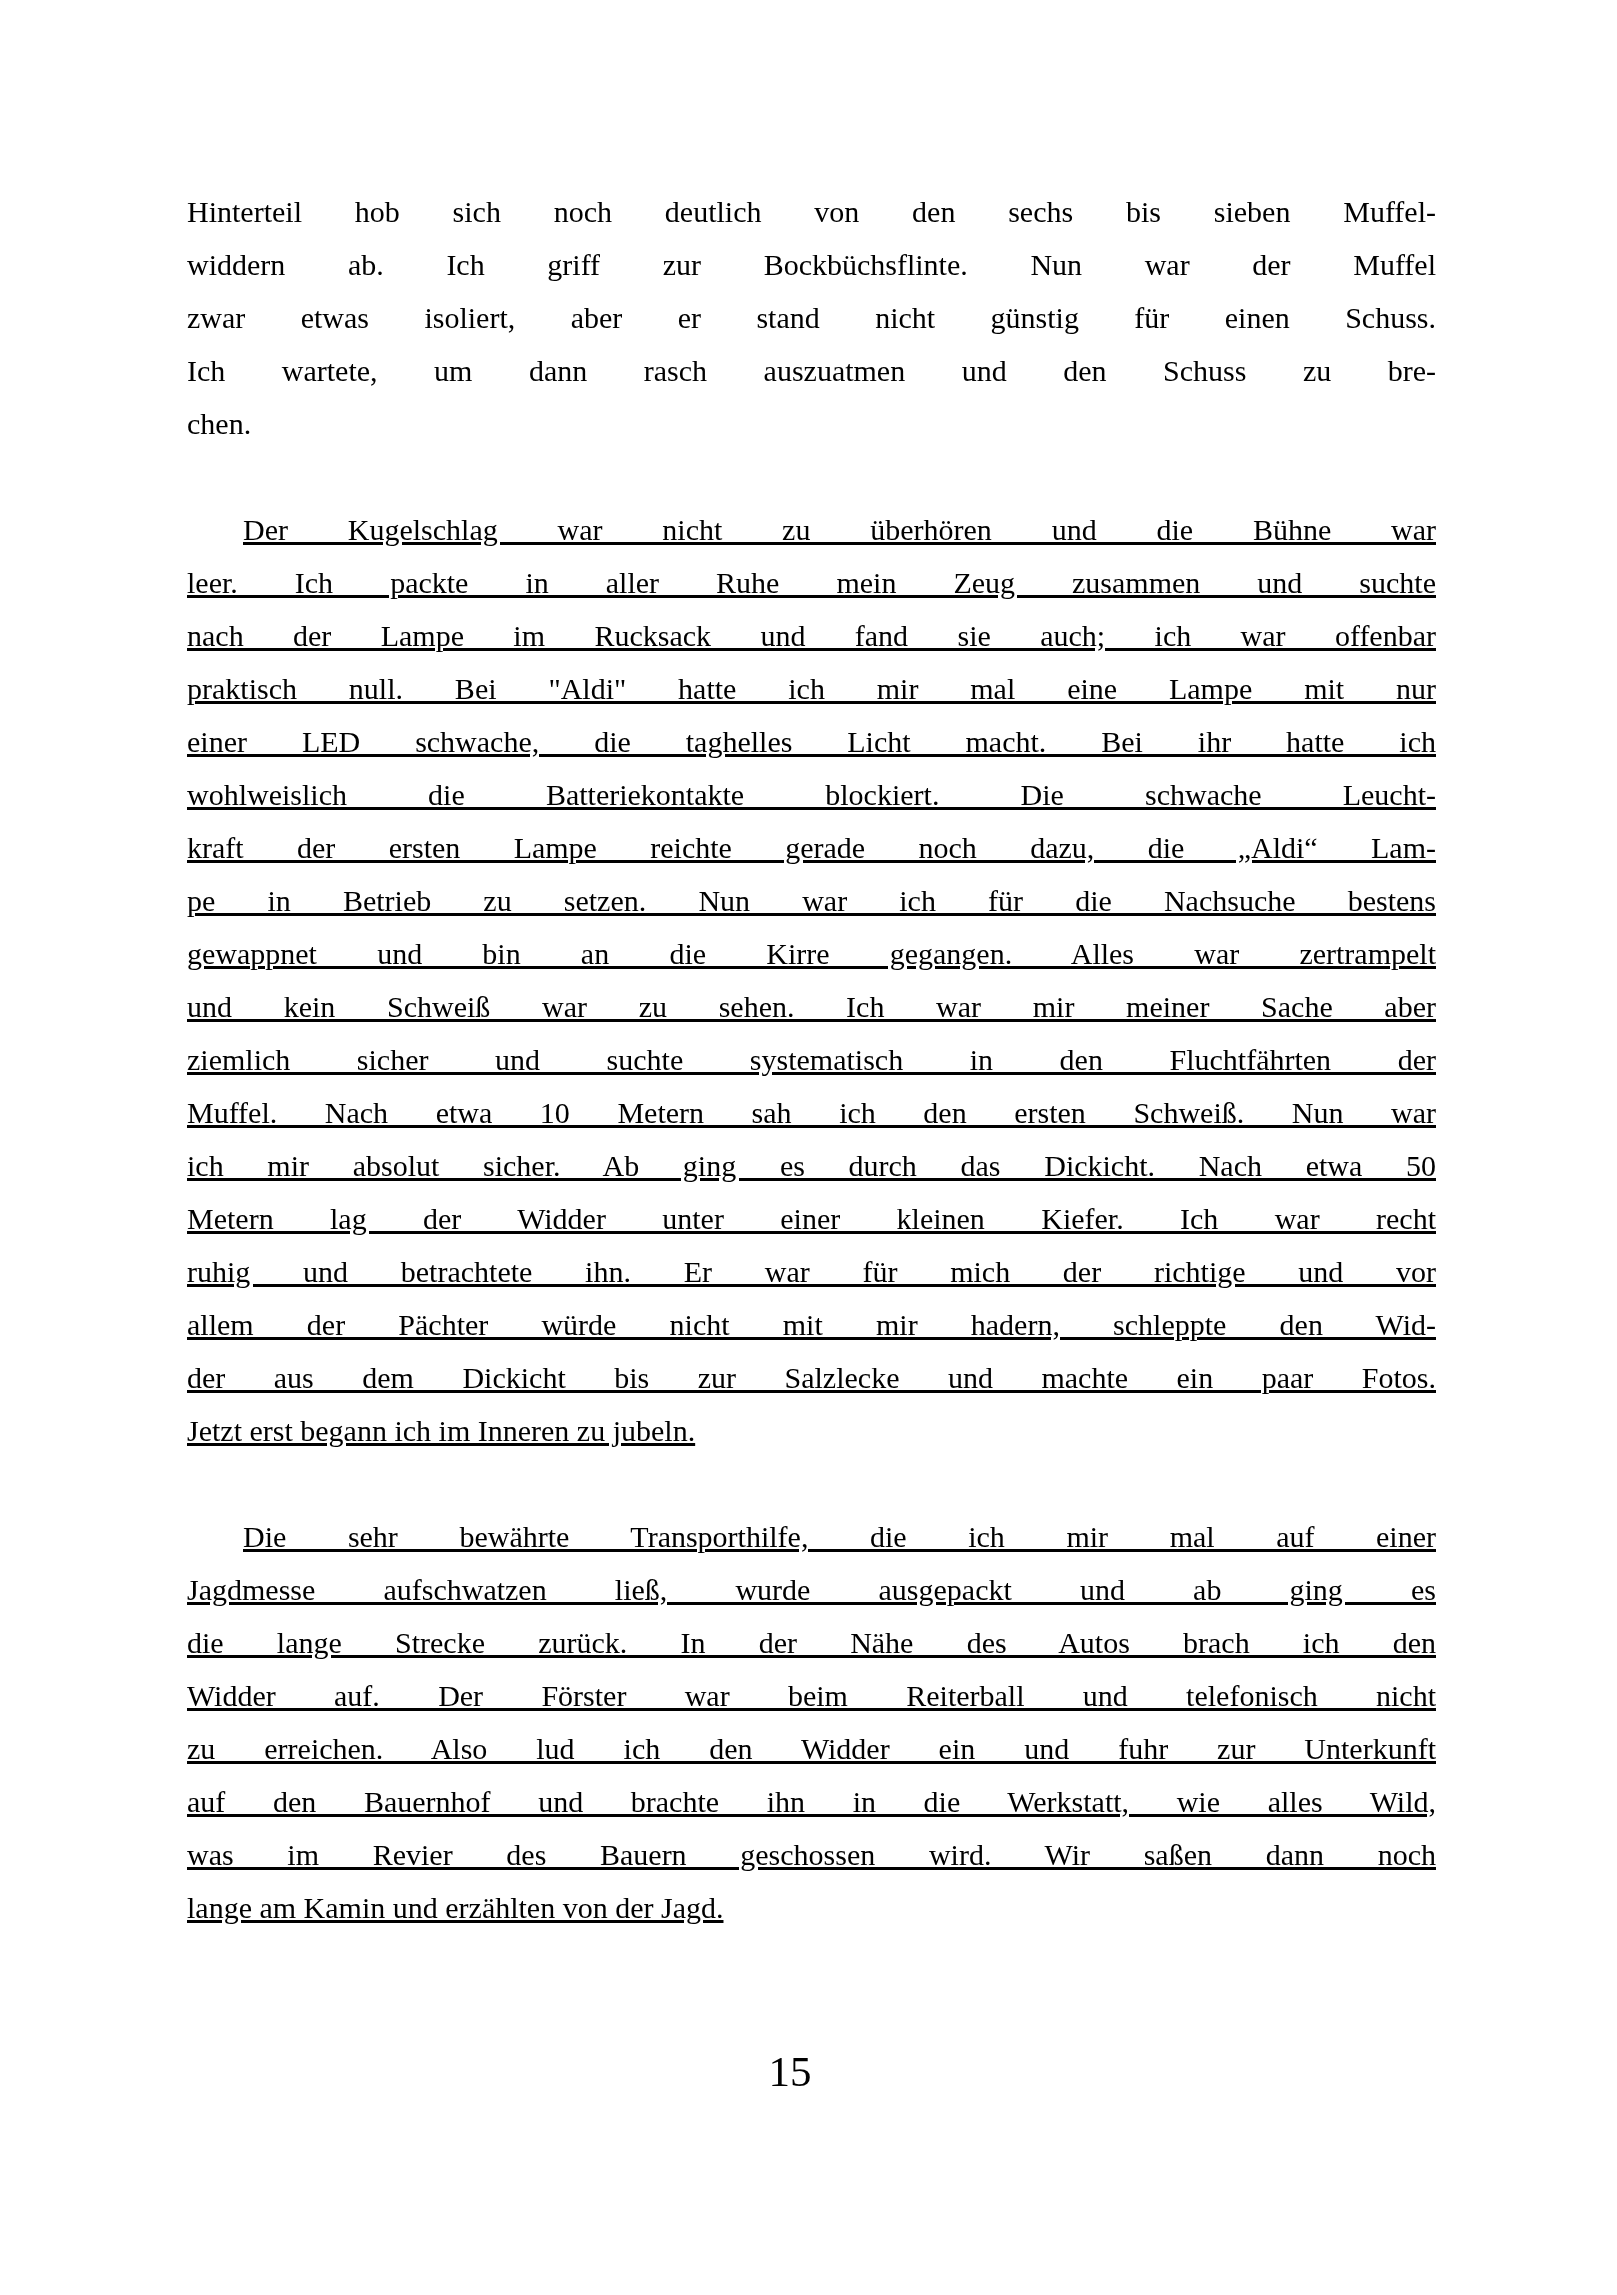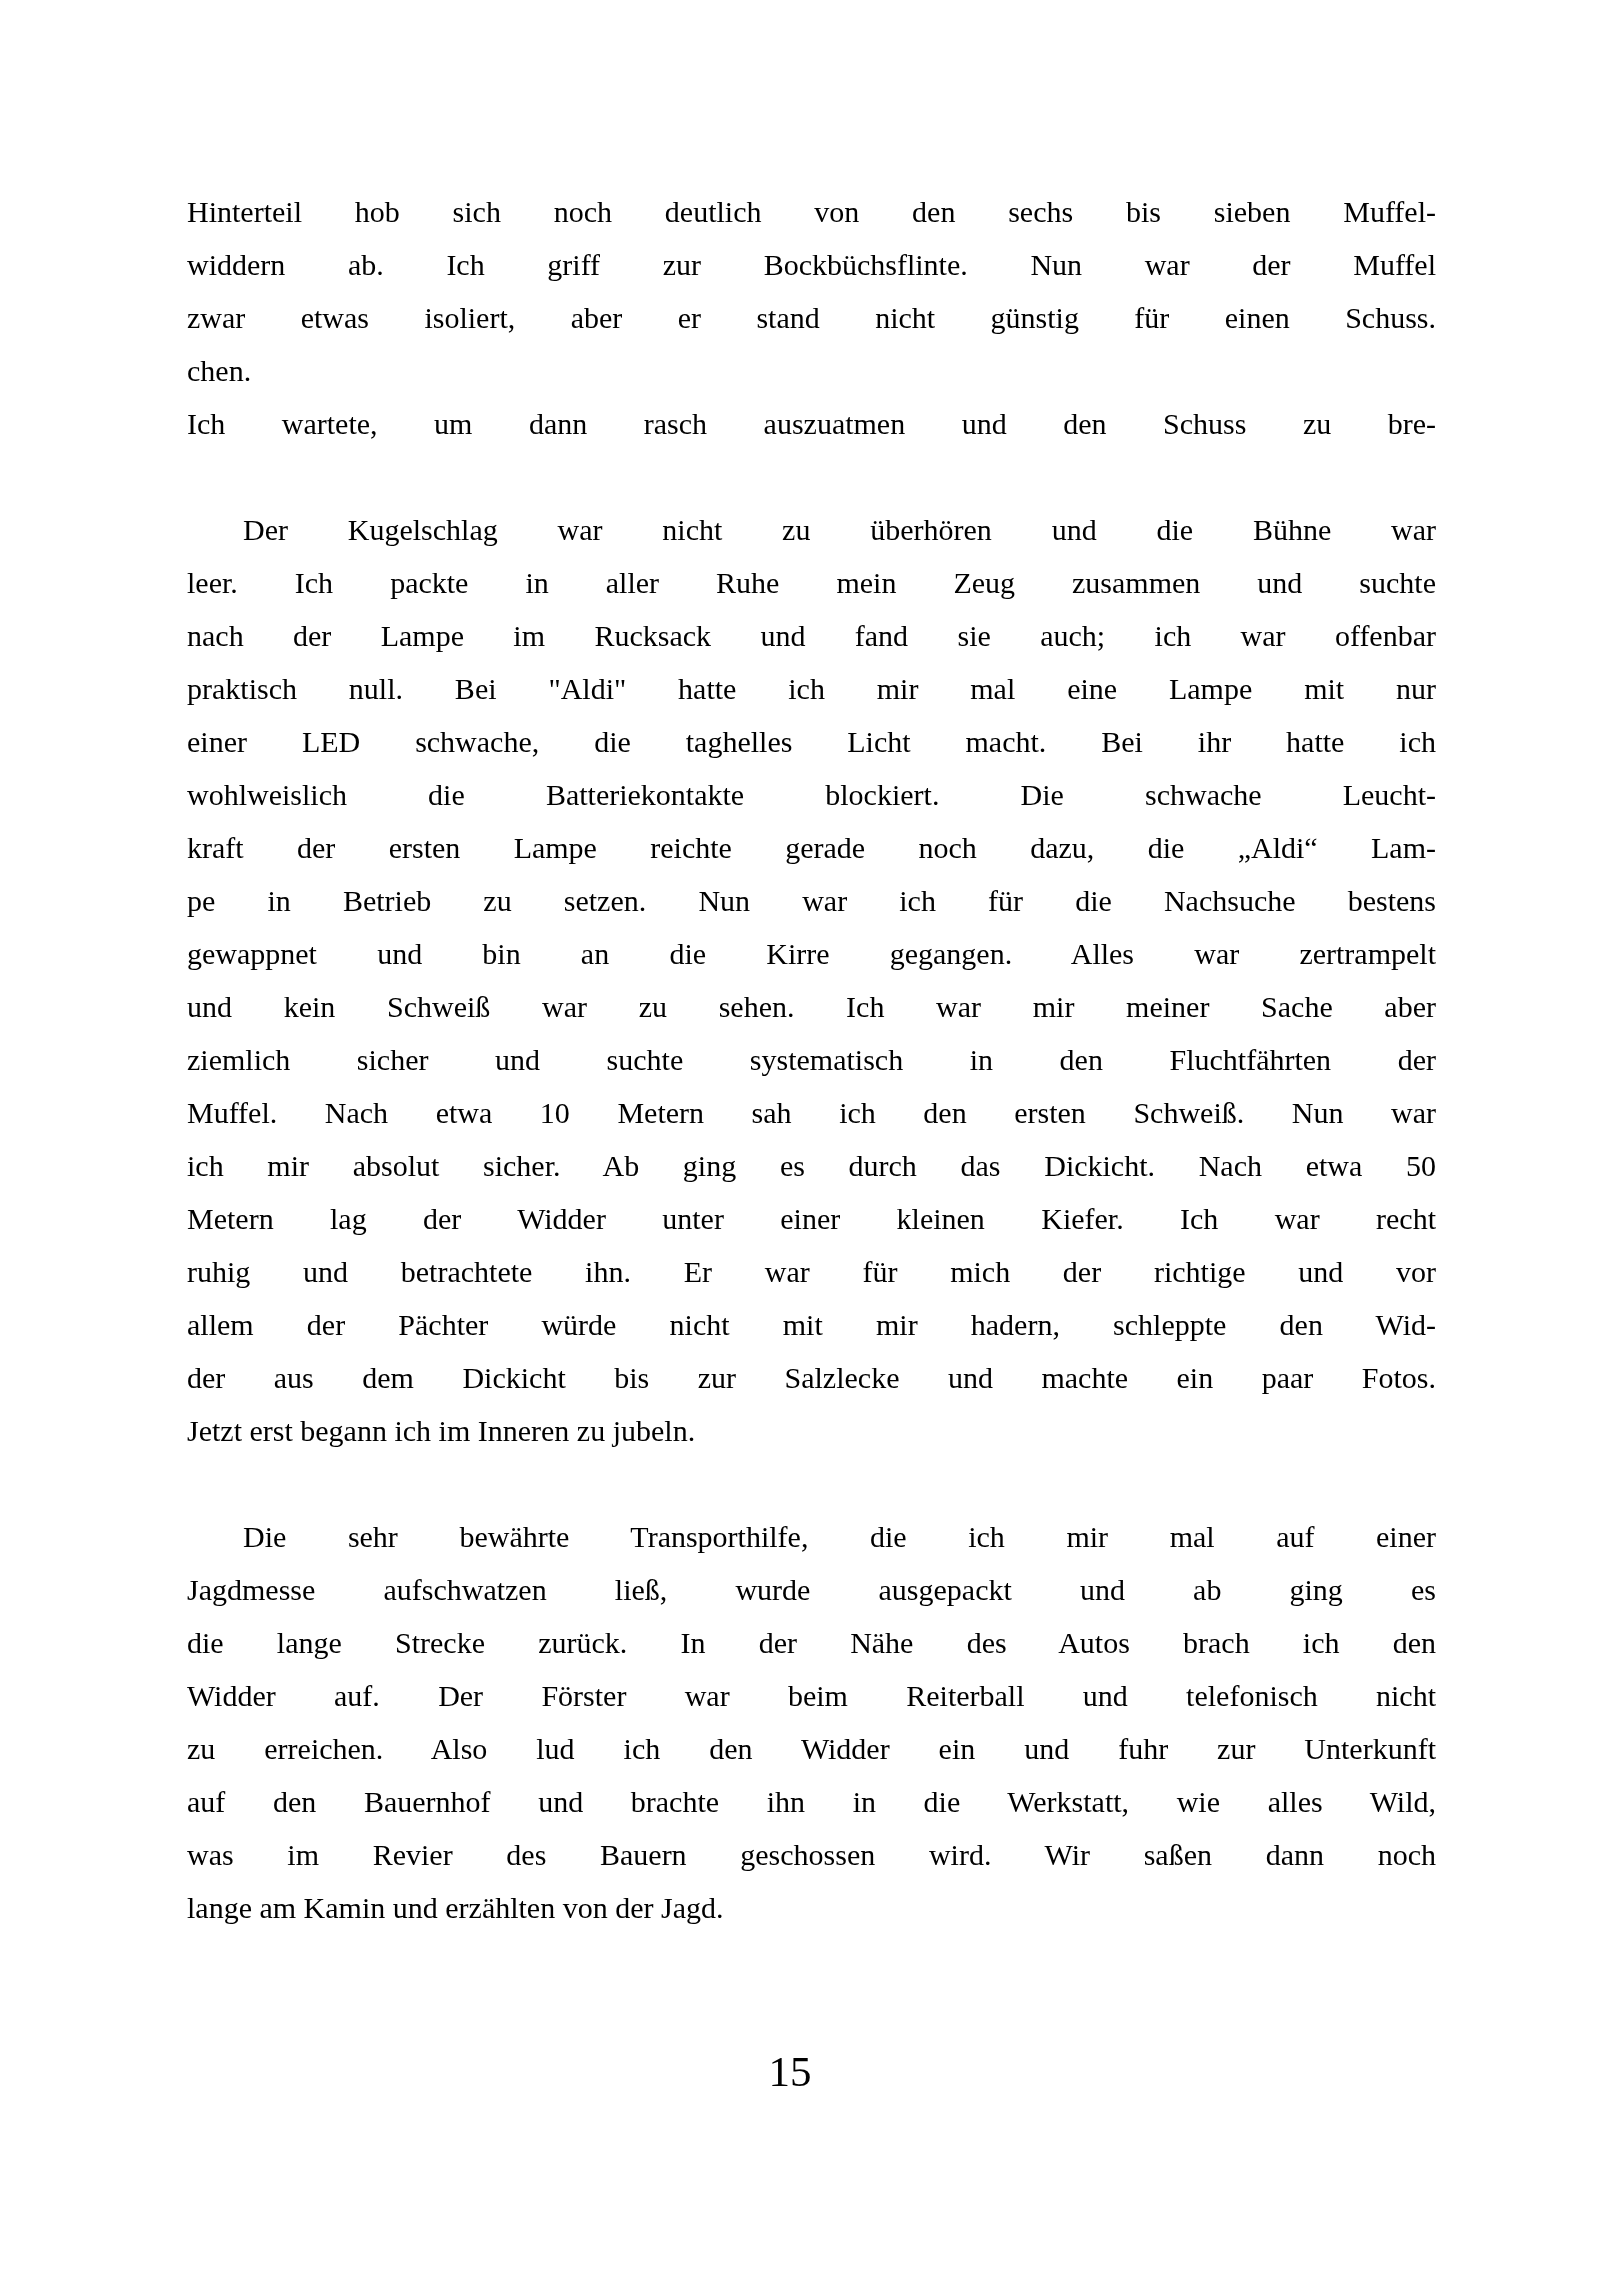--- a/index.html
+++ b/index.html
@@ -34,42 +34,43 @@
       text-align-last: left;
     }
     .line.indent {
       padding-left: 56px;
     }
     .para {
       margin: 0;
     }
     .para + .para {
       margin-top: 53px;
+      text-decoration: underline;
     }
     .page-number {
       position: absolute;
       left: 0;
       width: 1580px;
       top: 2045px;
       text-align: center;
       font-size: 43px;
       line-height: 53px;
     }
   </style>
 </head>
 <body>
 
 <div class="page">
 
   <div class="para">
     <span class="line">Hinterteil hob sich noch deutlich von den sechs bis sieben Muffel-</span>
     <span class="line">widdern ab. Ich griff zur Bockbüchsflinte. Nun war der Muffel</span>
     <span class="line">zwar etwas isoliert, aber er stand nicht günstig für einen Schuss.</span>
+    <span class="line">Ich wartete, um dann rasch auszuatmen und den Schuss zu bre-</span>
     <span class="line last">chen.</span>
-    <span class="line">Ich wartete, um dann rasch auszuatmen und den Schuss zu bre-</span>
   </div>
 
   <div class="para">
     <span class="line indent">Der Kugelschlag war nicht zu überhören und die Bühne war</span>
     <span class="line">leer. Ich packte in aller Ruhe mein Zeug zusammen und suchte</span>
     <span class="line">nach der Lampe im Rucksack und fand sie auch; ich war offenbar</span>
     <span class="line">praktisch null. Bei "Aldi" hatte ich mir mal eine Lampe mit nur</span>
     <span class="line">einer LED schwache, die taghelles Licht macht. Bei ihr hatte ich</span>
     <span class="line">wohlweislich die Batteriekontakte blockiert. Die schwache Leucht-</span>
     <span class="line">kraft der ersten Lampe reichte gerade noch dazu, die „Aldi“ Lam-</span>

